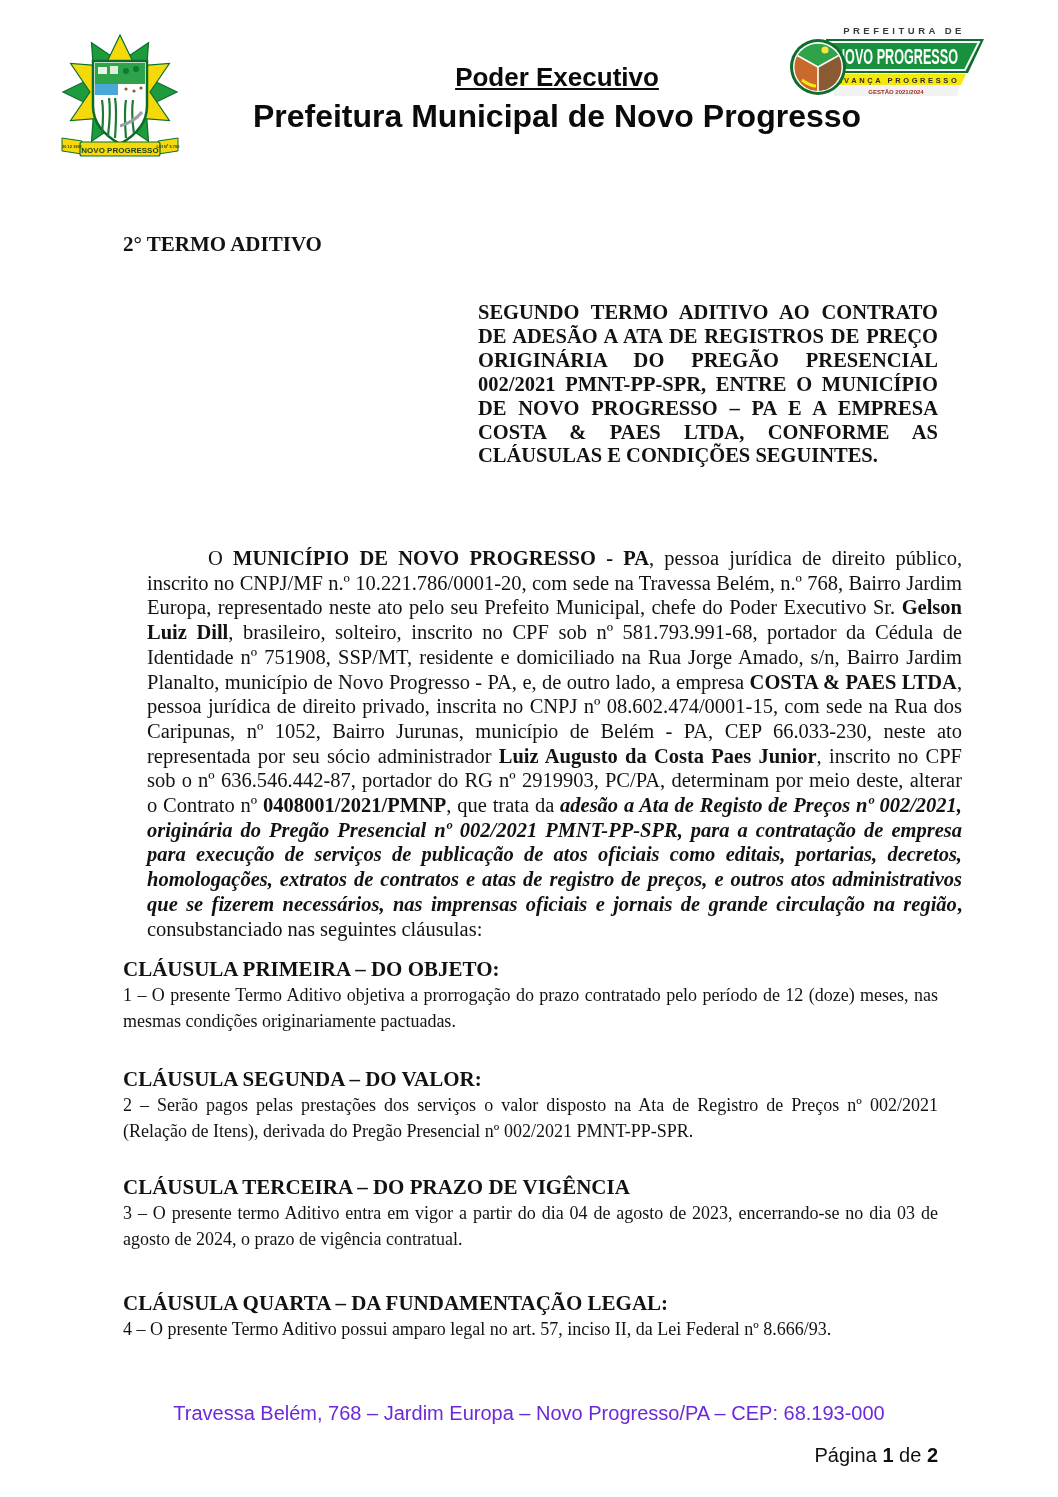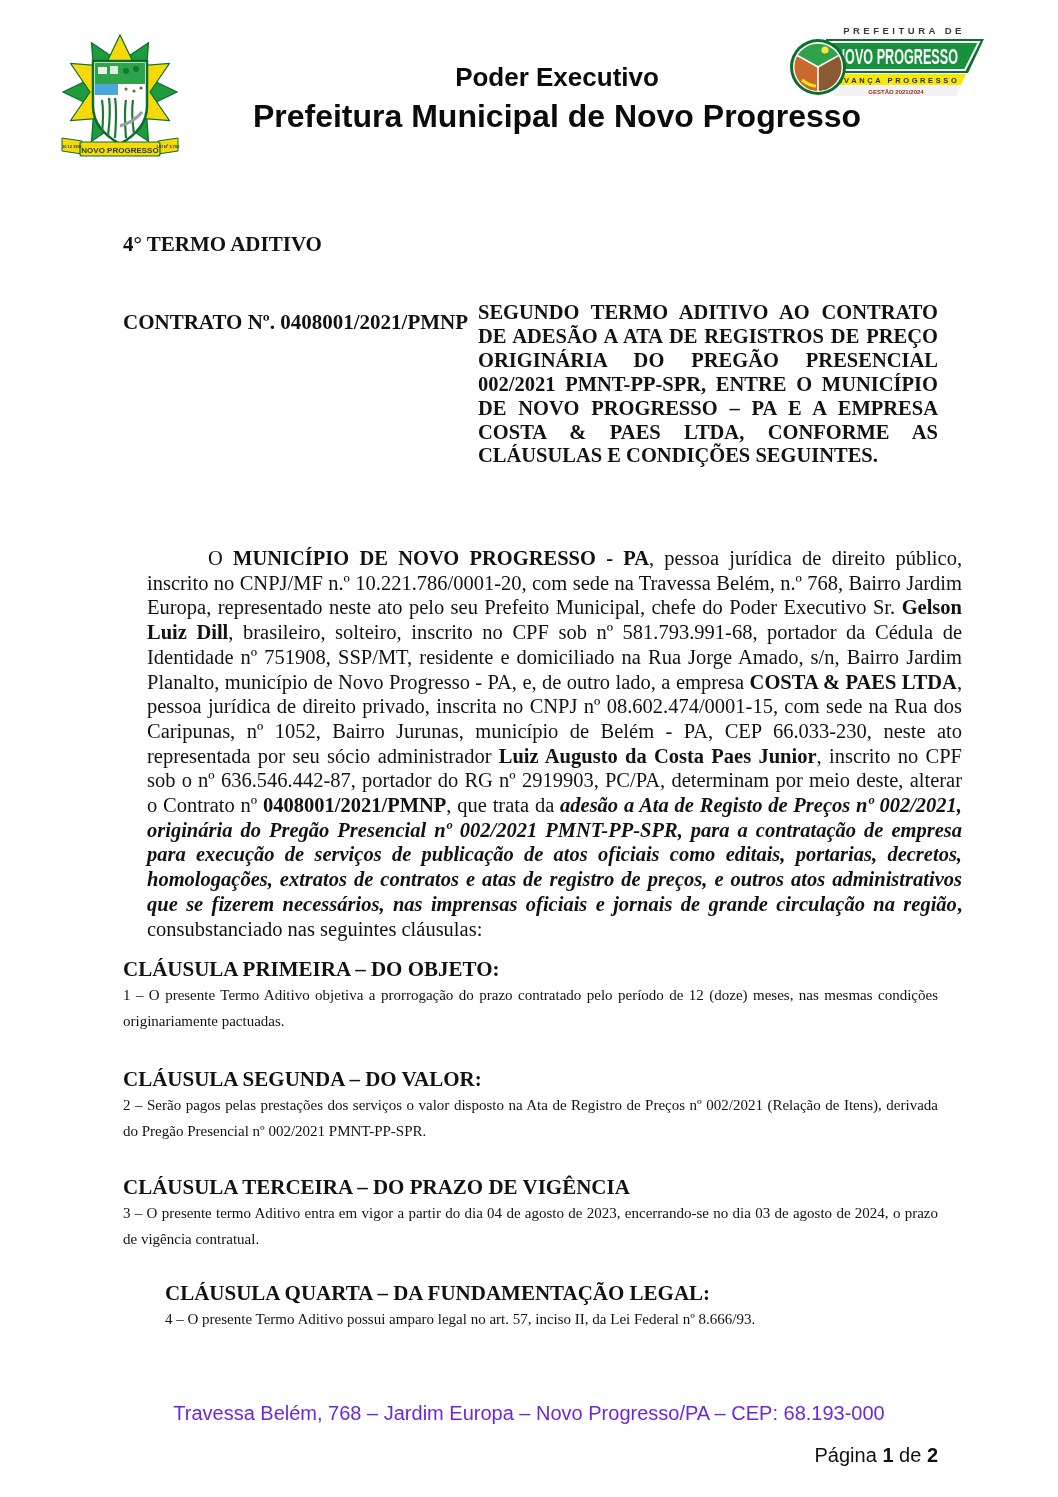--- a/index.html
+++ b/index.html
@@ -6,21 +6,21 @@
   .page{
     position:relative;width:1058px;height:1497px;background:#ffffff;
     font-family:"Liberation Serif",serif;color:#121212;overflow:hidden;
     margin:0 auto;
   }
   
   .header-text{
     position:absolute;left:157px;top:58px;width:800px;text-align:center;
     font-family:"Liberation Sans",sans-serif;font-weight:bold;color:#0b0b0b;
   }
-  .header-line1{font-size:26px;line-height:38px;}
+  .header-line1{font-size:26px;line-height:38px;text-decoration:underline;}
   .header-line2{font-size:32px;line-height:40px;}
   .left-logo{position:absolute;left:60px;top:34px;width:120px;height:126px;}
   .right-logo{position:absolute;left:788px;top:20px;width:202px;height:92px;}
 
   
   .doc-title{position:absolute;left:123px;top:179px;font-weight:bold;font-size:21px;line-height:26px;white-space:pre;}
 
   
   .preamble{
     position:absolute;left:478px;top:301px;width:460px;
@@ -34,23 +34,23 @@
   }
   .b{font-weight:bold;}
   .i{font-style:italic;}
 
   
   .clauses{position:absolute;left:123px;top:956px;width:815px;}
   .clause{position:absolute;left:0;width:815px;}
   .clause:nth-child(1){top:0;}
   .clause:nth-child(2){top:110px;}
   .clause:nth-child(3){top:202px;margin-top:16px;}
-  .clause:nth-child(4){top:324px;margin-left:42px;}
+  .clause:nth-child(4){top:334px;}
   .clause-heading{font-weight:bold;font-size:21px;line-height:27px;}
-  .clause-text{font-size:15px;line-height:25.6px;text-align:justify;}
+  .clause-text{font-size:18px;line-height:25.6px;text-align:justify;}
 
   
   .footer-address{
     position:absolute;left:0;top:1402px;width:1058px;text-align:center;
     font-family:"Liberation Sans",sans-serif;font-size:20px;color:#6d28d9;
   }
   .page-number{
     position:absolute;right:120px;top:1444px;
     font-family:"Liberation Sans",sans-serif;font-size:20px;color:#101010;
   }
@@ -115,22 +115,21 @@
       <path d="M30,47 L9.4,35.5 A24,24 0 0 1 50.6,35.5 Z" fill="#2fa34a"></path>
       <path d="M30,47 L50.6,35.5 A24,24 0 0 1 30,71 Z" fill="#8a5a33"></path>
       <path d="M30,47 L30,71 A24,24 0 0 1 9.4,35.5 Z" fill="#c9692c"></path>
       <path d="M30,47 L9.4,35.5 M30,47 L50.6,35.5 M30,47 L30,71" stroke="#ffffff" stroke-width="1.6"></path>
       <circle cx="37" cy="30" r="3.6" fill="#ffe23a"></circle>
       <path d="M14,60 q8,6 14,6" stroke="#f6e70c" stroke-width="3" fill="none"></path>
     </g>
   </svg>
 
   <div class="doc-title">
-    <div>4° TERMO ADITIVO</div>
-    <div>CONTRATO Nº. 0408001/2021/PMNP</div>
+    <div>2° TERMO ADITIVO</div>
   </div>
 
   <div class="preamble">SEGUNDO TERMO ADITIVO AO CONTRATO DE ADESÃO A ATA DE REGISTROS DE PREÇO ORIGINÁRIA DO PREGÃO PRESENCIAL 002/2021 PMNT-PP-SPR, ENTRE O MUNICÍPIO DE NOVO PROGRESSO – PA E A EMPRESA COSTA &amp; PAES LTDA, CONFORME AS CLÁUSULAS E CONDIÇÕES SEGUINTES.</div>
 
   <div class="body-par"><span>O </span><span class="b">MUNICÍPIO DE NOVO PROGRESSO - PA</span><span>, pessoa jurídica de direito público, inscrito no CNPJ/MF n.º 10.221.786/0001-20, com sede na Travessa Belém, n.º 768, Bairro Jardim Europa, representado neste ato pelo seu Prefeito Municipal, chefe do Poder Executivo Sr. </span><span class="b">Gelson Luiz Dill</span><span>, brasileiro, solteiro, inscrito no CPF sob nº 581.793.991-68, portador da Cédula de Identidade nº 751908, SSP/MT, residente e domiciliado na Rua Jorge Amado, s/n, Bairro Jardim Planalto, município de Novo Progresso - PA, e, de outro lado, a empresa </span><span class="b">COSTA &amp; PAES LTDA</span><span>, pessoa jurídica de direito privado, inscrita no CNPJ nº 08.602.474/0001-15, com sede na Rua dos Caripunas, nº 1052, Bairro Jurunas, município de Belém - PA, CEP 66.033-230, neste ato representada por seu sócio administrador </span><span class="b">Luiz Augusto da Costa Paes Junior</span><span>, inscrito no CPF sob o nº 636.546.442-87, portador do RG nº 2919903, PC/PA, determinam por meio deste, alterar o Contrato nº </span><span class="b">0408001/2021/PMNP</span><span>, que trata da </span><span class="b i">adesão a Ata de Registo de Preços nº 002/2021, originária do Pregão Presencial nº 002/2021 PMNT-PP-SPR, para a contratação de empresa para execução de serviços de publicação de atos oficiais como editais, portarias, decretos, homologações, extratos de contratos e atas de registro de preços, e outros atos administrativos que se fizerem necessários, nas imprensas oficiais e jornais de grande circulação na região</span><span class="b">,</span><span> consubstanciado nas seguintes cláusulas:</span></div>
 
   <div class="clauses">
     <div class="clause">
       <div class="clause-heading">CLÁUSULA PRIMEIRA – DO OBJETO:</div>
       <div class="clause-text">1 – O presente Termo Aditivo objetiva a prorrogação do prazo contratado pelo período de 12 (doze) meses, nas mesmas condições originariamente pactuadas.</div>

